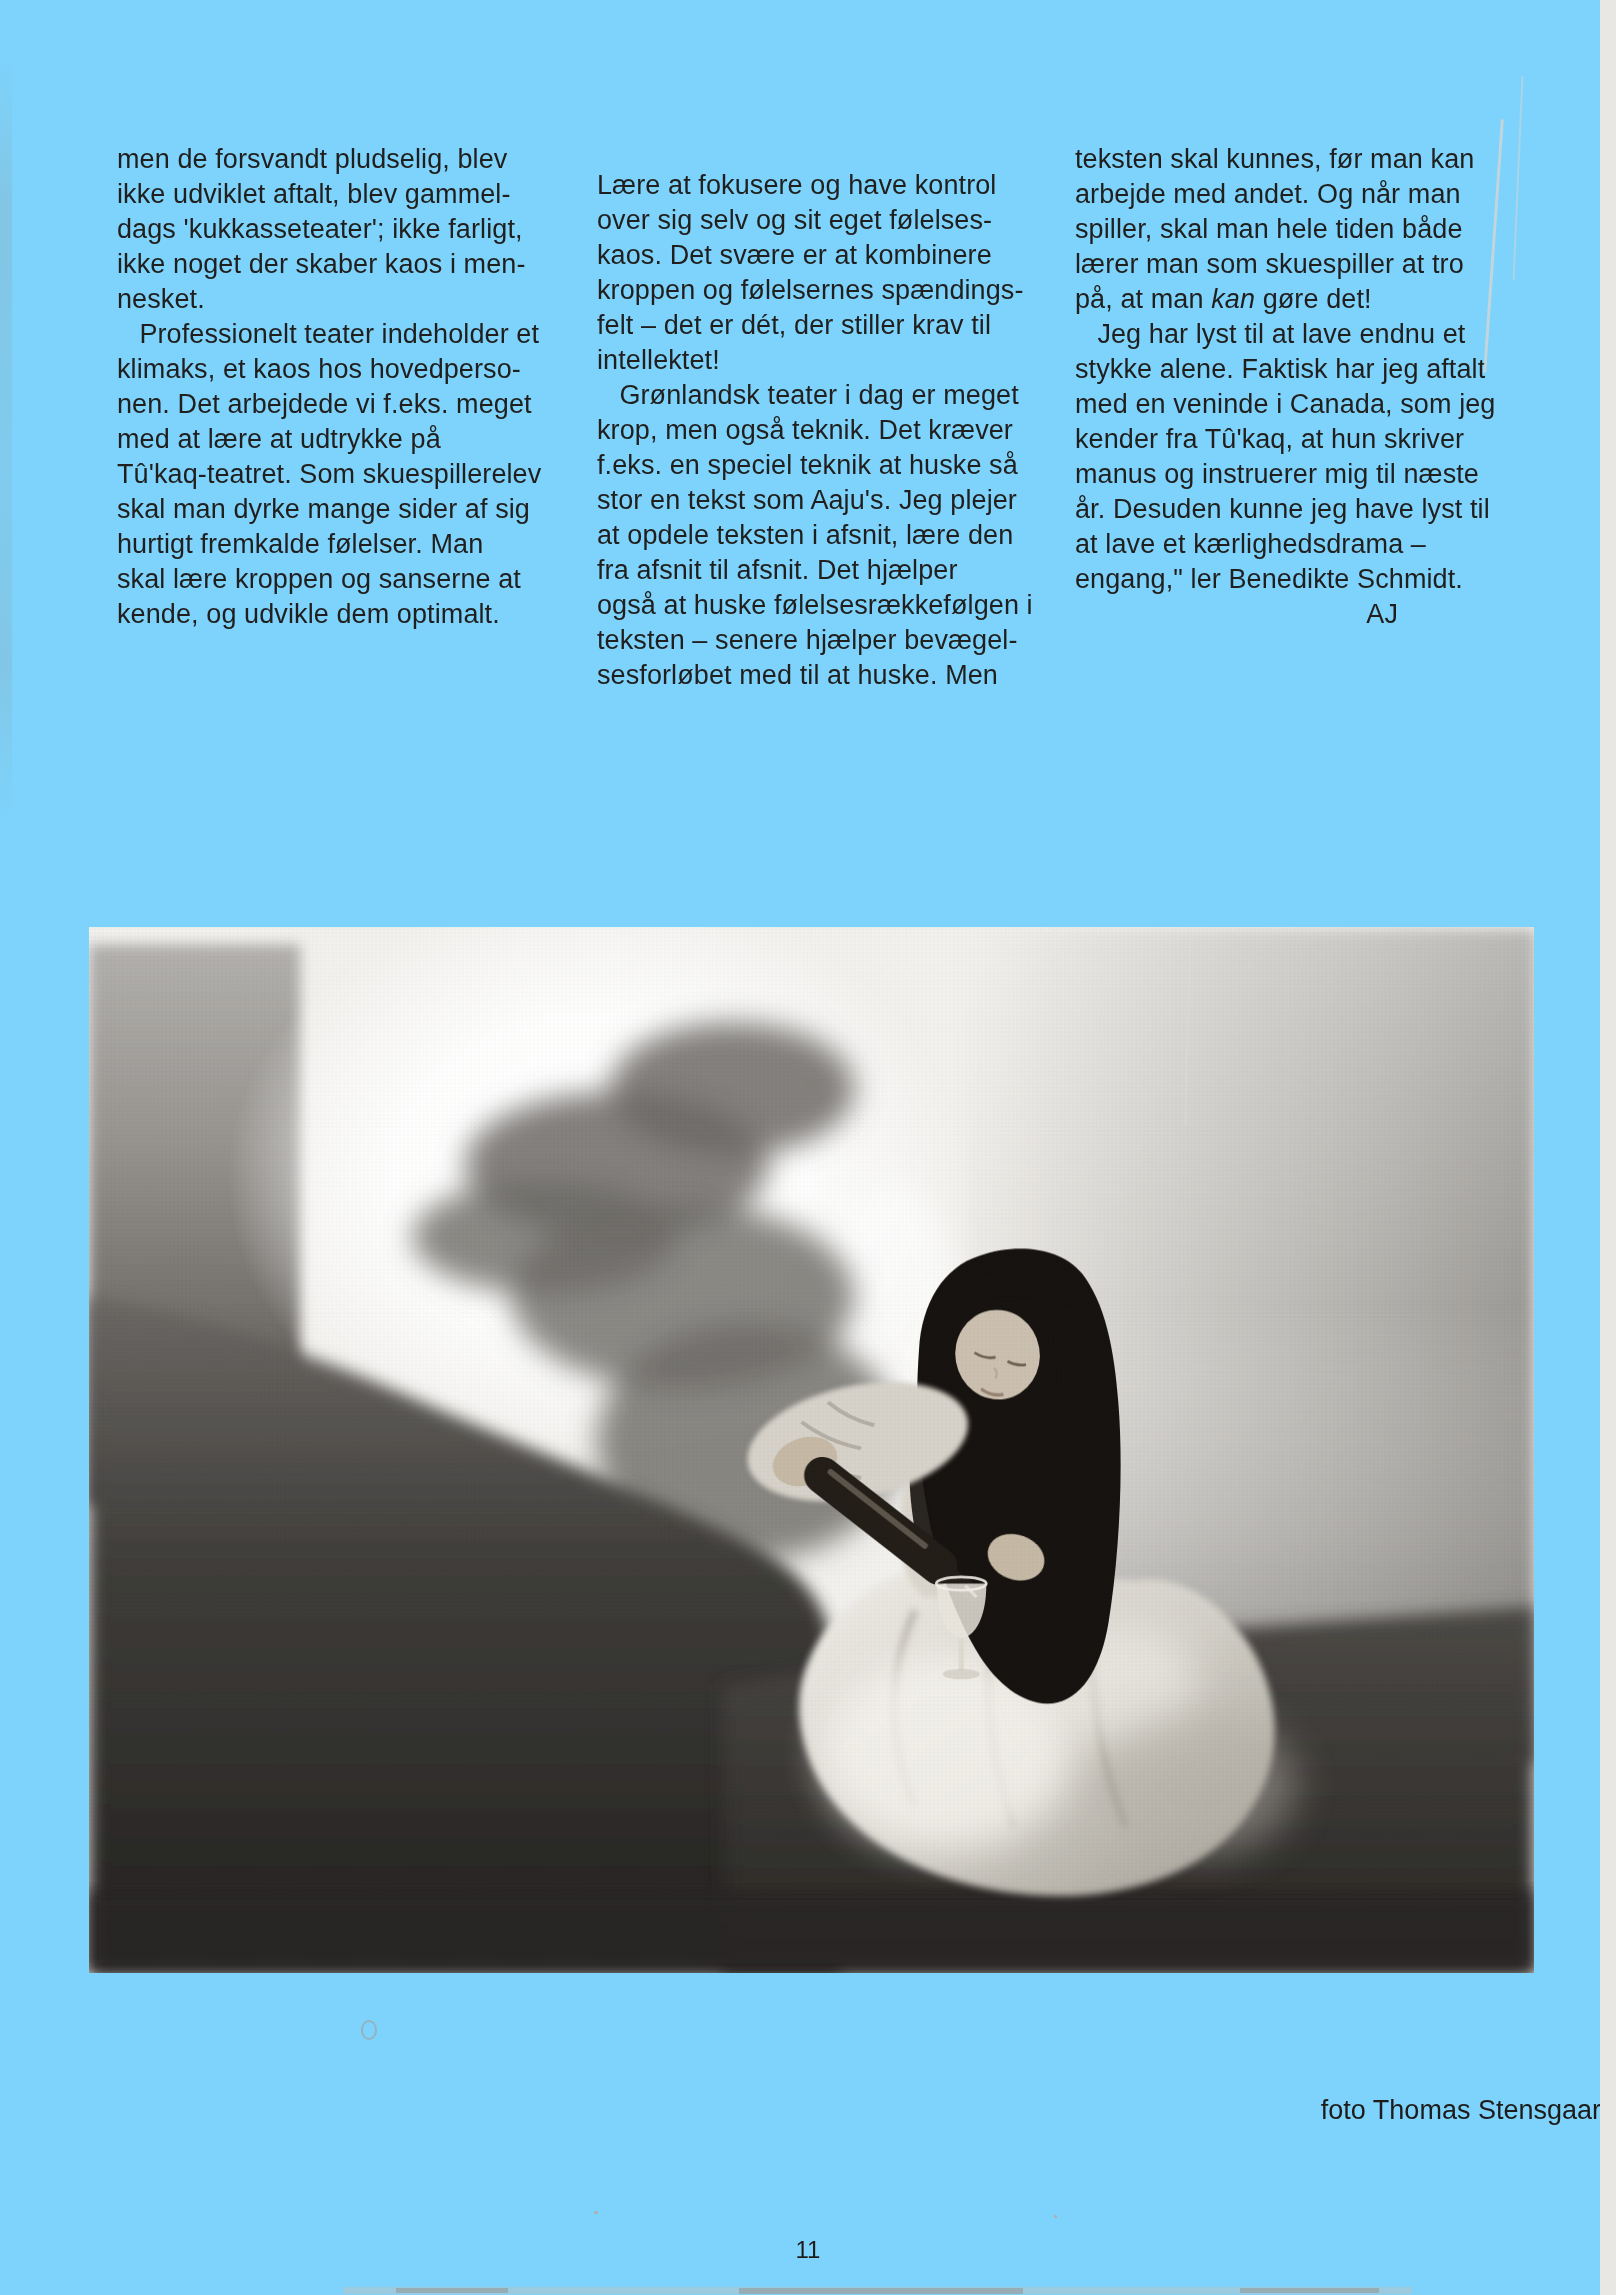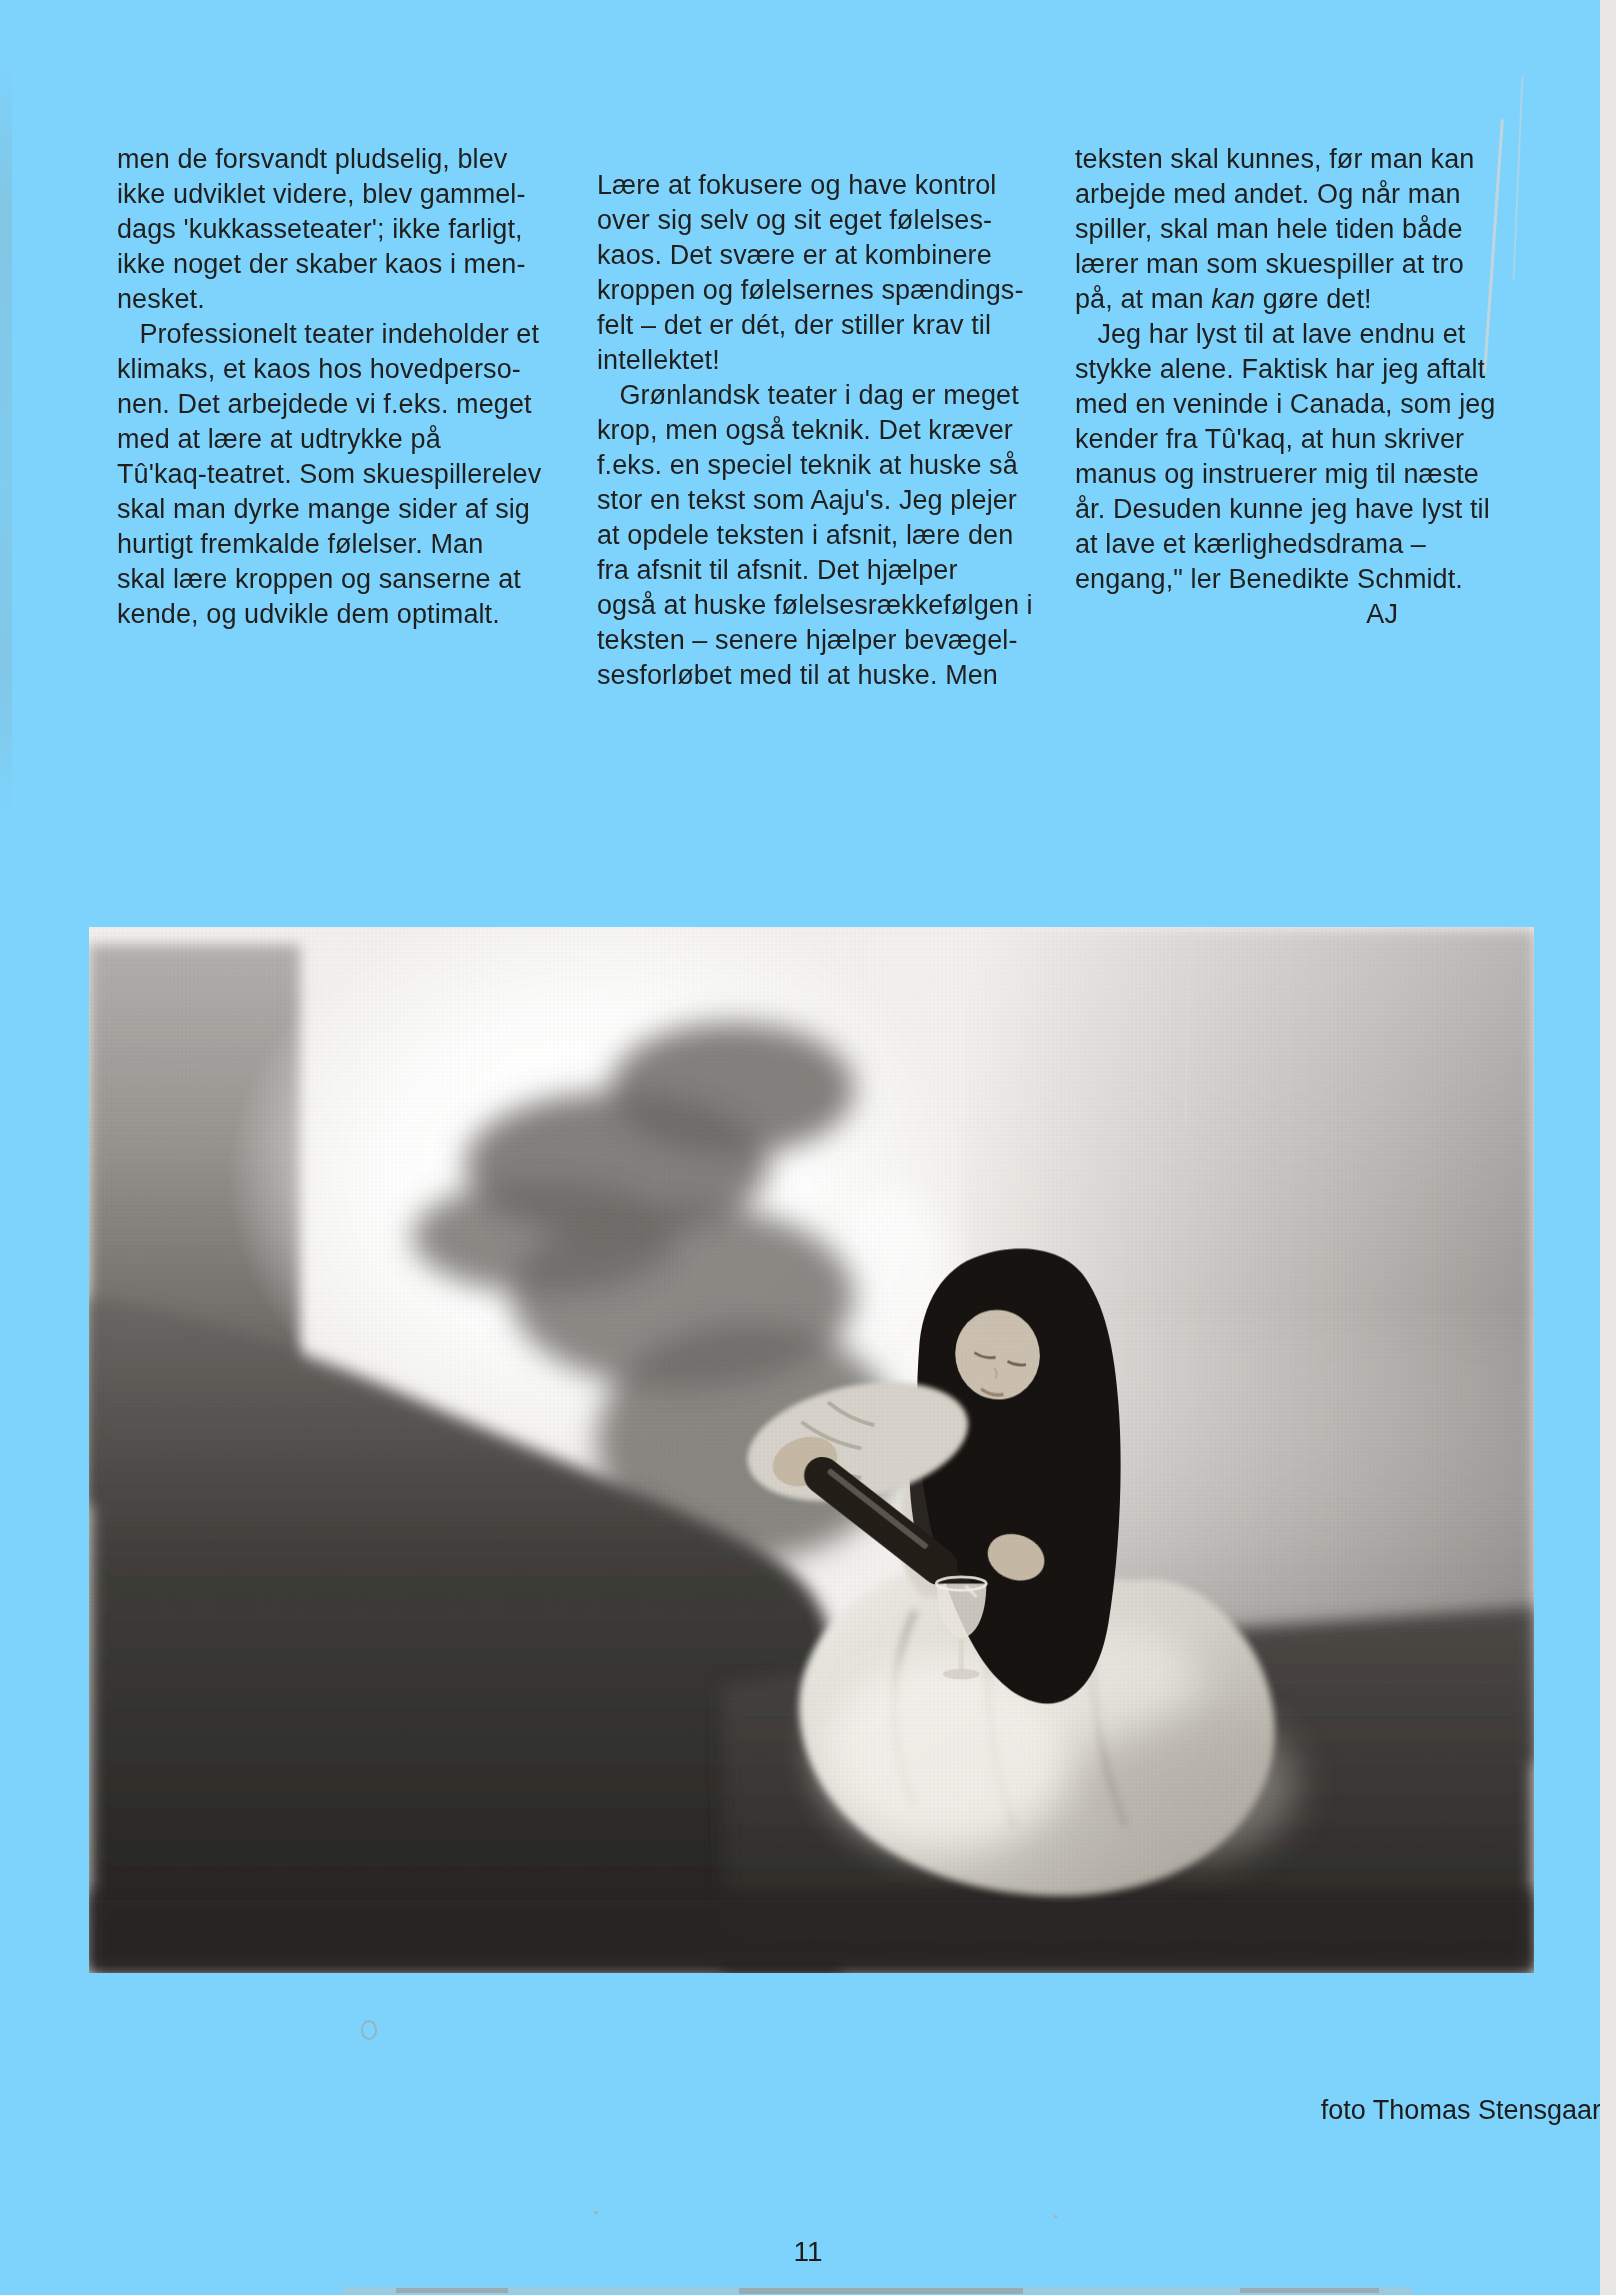--- a/index.html
+++ b/index.html
@@ -25,21 +25,21 @@
     position:absolute; left:89px; top:927px; width:1445px; height:1046px;
   }
   .photo-wrap svg{display:block;}
   
   .caption{
     position:absolute; top:2095px; left:0; width:1616px;
     text-align:right; font-size:27px; color:#1d1c1a;
   }
   .pagenum{
     position:absolute; top:2236px; left:0; width:1616px;
-    text-align:center; font-size:28px; color:#1d1c1a;
+    text-align:center; font-size:24px; color:#1d1c1a;
   }
   
   .left-smudge{
     position:absolute; left:0; top:59px; width:12px; height:759px;
     background:linear-gradient(to bottom, rgba(150,148,144,0) 0%,
       rgba(150,148,144,.22) 20%, rgba(150,148,144,.12) 55%,
       rgba(150,148,144,.2) 80%, rgba(150,148,144,0) 100%);
   }
   .ring-artifact{
     position:absolute; left:361px; top:2020px; width:12px; height:16px;
@@ -57,21 +57,21 @@
   .s1{left:594px; top:2211px; width:4px; height:3.3px;}
   .s2{left:1054px; top:2215px; width:3.3px; height:2.6px;}
 </style>
 </head>
 <body>
 
 <div class="page">
 
   <div class="article-col col-1">
       <div class="line"><span>men de forsvandt pludselig, blev</span></div>
-      <div class="line"><span>ikke udviklet videre, blev gammel-</span></div>
+      <div class="line"><span>ikke udviklet aftalt, blev gammel-</span></div>
       <div class="line"><span>dags 'kukkasseteater'; ikke farligt,</span></div>
       <div class="line"><span>ikke noget der skaber kaos i men-</span></div>
       <div class="line"><span>nesket.</span></div>
       <div class="line indent"><span>Professionelt teater indeholder et</span></div>
       <div class="line"><span>klimaks, et kaos hos hovedperso-</span></div>
       <div class="line"><span>nen. Det arbejdede vi f.eks. meget</span></div>
       <div class="line"><span>med at lære at udtrykke på</span></div>
       <div class="line"><span>Tû'kaq-teatret. Som skuespillerelev</span></div>
       <div class="line"><span>skal man dyrke mange sider af sig</span></div>
       <div class="line"><span>hurtigt fremkalde følelser. Man</span></div>

